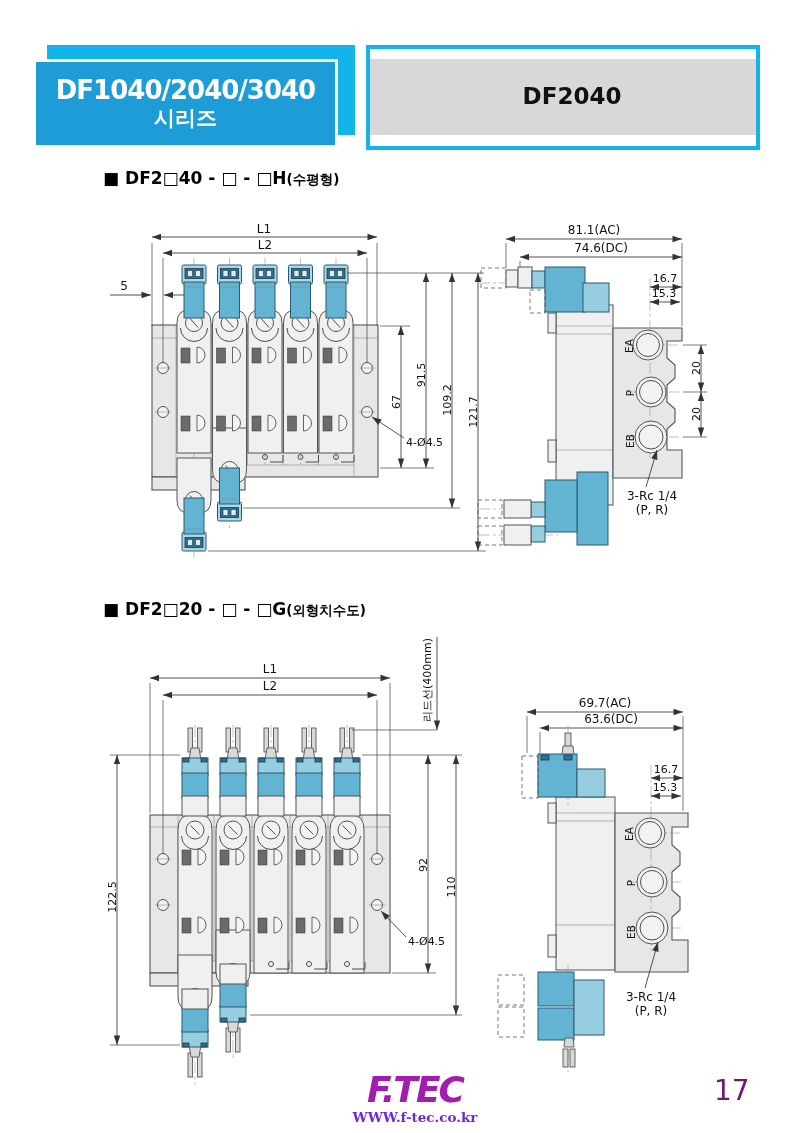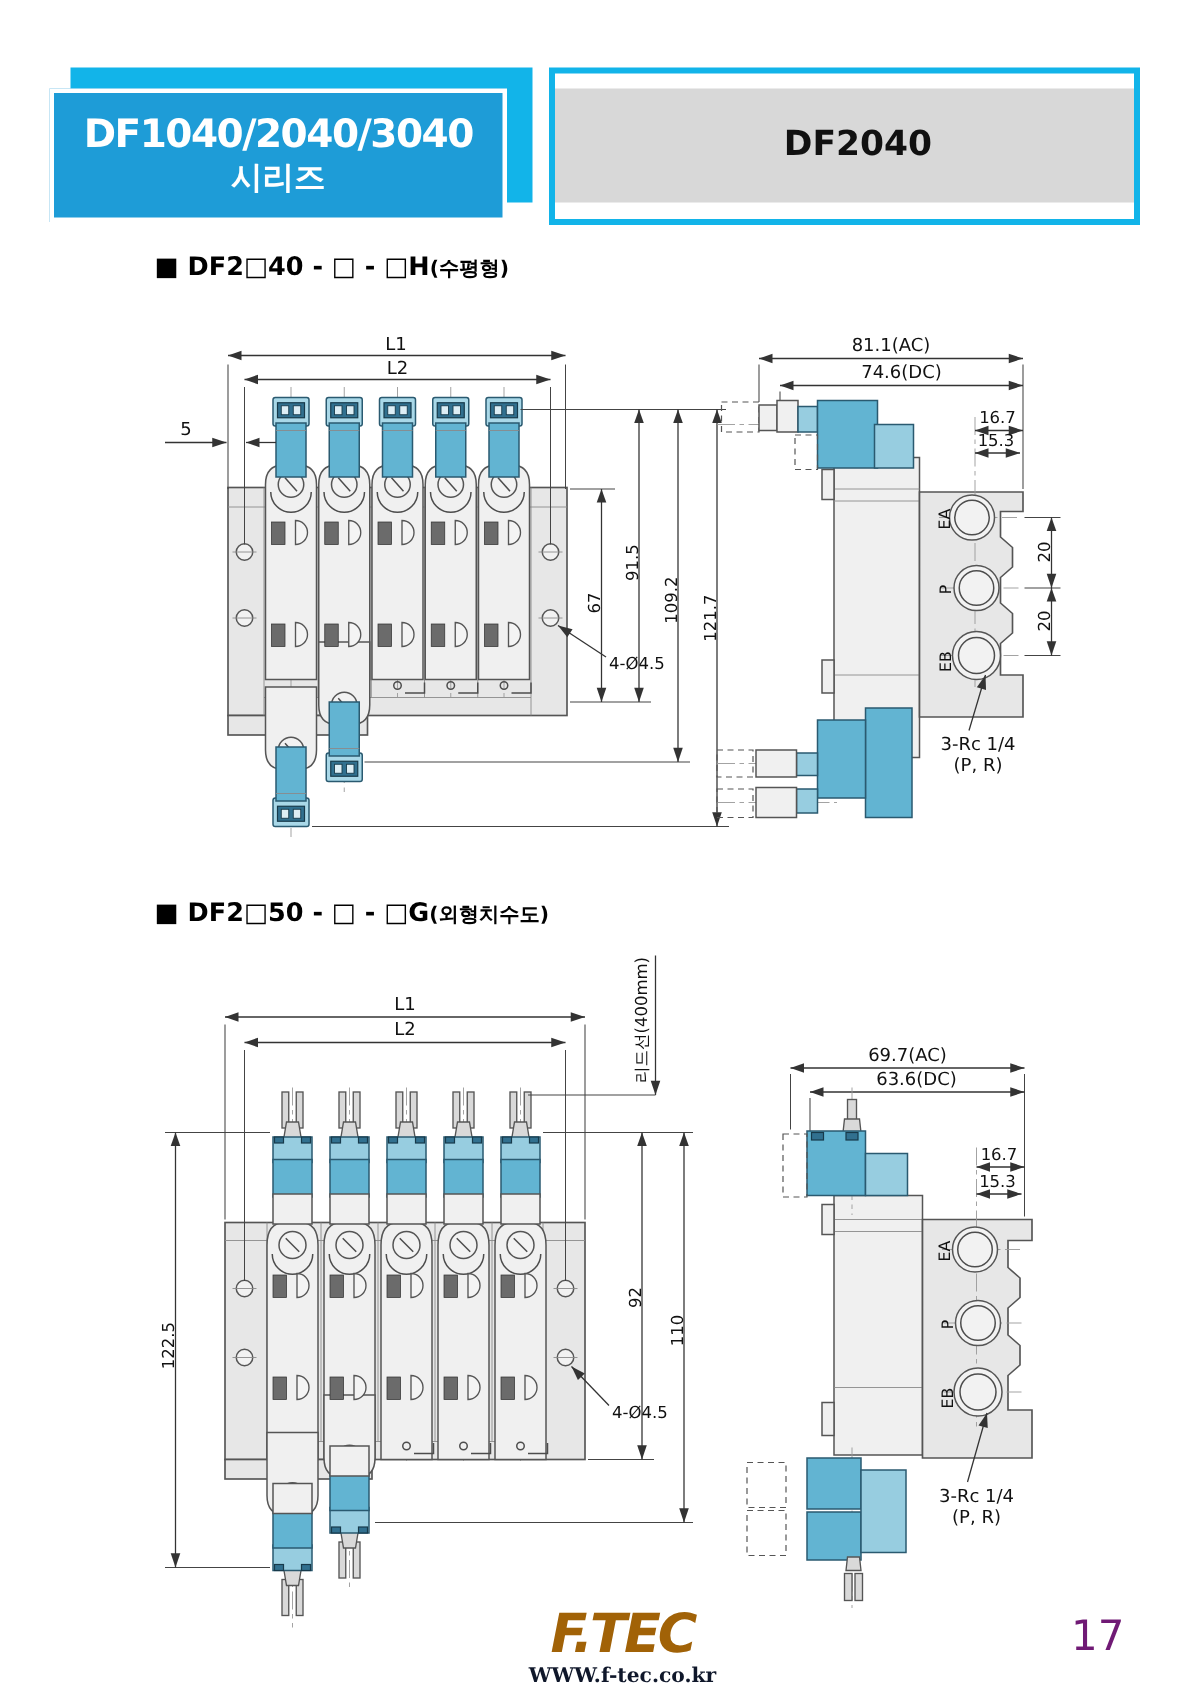--- a/index.html
+++ b/index.html
@@ -40,22 +40,22 @@
   .semic{fill:#f4f4f4;stroke:#555;stroke-width:0.9;}
   .dim{stroke:#333;stroke-width:0.85;fill:none;}
   .ext{stroke:#444;stroke-width:0.7;fill:none;}
   .cl{stroke:#999;stroke-width:0.6;stroke-dasharray:12 3 3 3;fill:none;}
   .dash{stroke:#555;stroke-width:0.8;stroke-dasharray:4 3;fill:none;}
   .dtxt{font:12px "DejaVu Sans",sans-serif;fill:#111;}
   .dtxts{font:11px "DejaVu Sans",sans-serif;fill:#111;}
   .ptxt{font:10.5px "DejaVu Sans",sans-serif;fill:#111;}
   
   .logo-wrap{position:absolute;left:330px;top:1072px;width:170px;text-align:center;}
-  .logo{font-style:italic;font-weight:bold;font-size:36px;color:#a16207;letter-spacing:-2px;line-height:1;}
-  .logo-url{font-family:"DejaVu Serif","Liberation Serif",serif;font-weight:bold;font-size:13.5px;color:#0f172a;margin-top:1px;}
+  .logo{font-style:italic;font-weight:bold;font-size:36px;color:#a21caf;letter-spacing:-2px;line-height:1;}
+  .logo-url{font-family:"DejaVu Serif","Liberation Serif",serif;font-weight:bold;font-size:13.5px;color:#6d28d9;margin-top:1px;}
   .page-num{position:absolute;left:714px;top:1074px;font-size:28px;color:#701a75;}
 </style>
 </head>
 <body>
 
 <div class="page">
 
   <div class="series-wrap">
     <div class="series-back"></div>
     <div class="series-front">
@@ -288,21 +288,21 @@
       <rect class="solL" x="531" y="292" width="14" height="15"></rect>
       <rect class="solL" x="531" y="316" width="14" height="16"></rect>
       <rect class="fill-body" x="504" y="290" width="27" height="18"></rect>
       <rect class="fill-body" x="504" y="315" width="27" height="20"></rect>
       <rect class="dash" x="478" y="290" width="24" height="18" fill="none"></rect>
       <rect class="dash" x="478" y="316" width="24" height="19" fill="none"></rect>
     </g>
   </svg>
 
   <div class="heading" style="top:599px;">
-    <span class="mk">■</span><span>DF2□50 - □ - □G</span><span class="hnote">(외형치수도)</span>
+    <span class="mk">■</span><span>DF2□20 - □ - □G</span><span class="hnote">(외형치수도)</span>
   </div>
 
   <svg id="svg2" style="top:625px;" width="800" height="480" viewBox="0 0 800 480">
 
     <g>
       <rect class="fill-plate" x="150" y="190" width="240" height="158"></rect>
       <rect class="fill-plate" x="150" y="348" width="98" height="13"></rect>
       <line class="lnt" x1="150" y1="202" x2="390" y2="202"></line>
       <line class="lnt" x1="178" y1="336" x2="362" y2="336"></line>
       <line class="lnt" x1="178" y1="190" x2="178" y2="348"></line>

